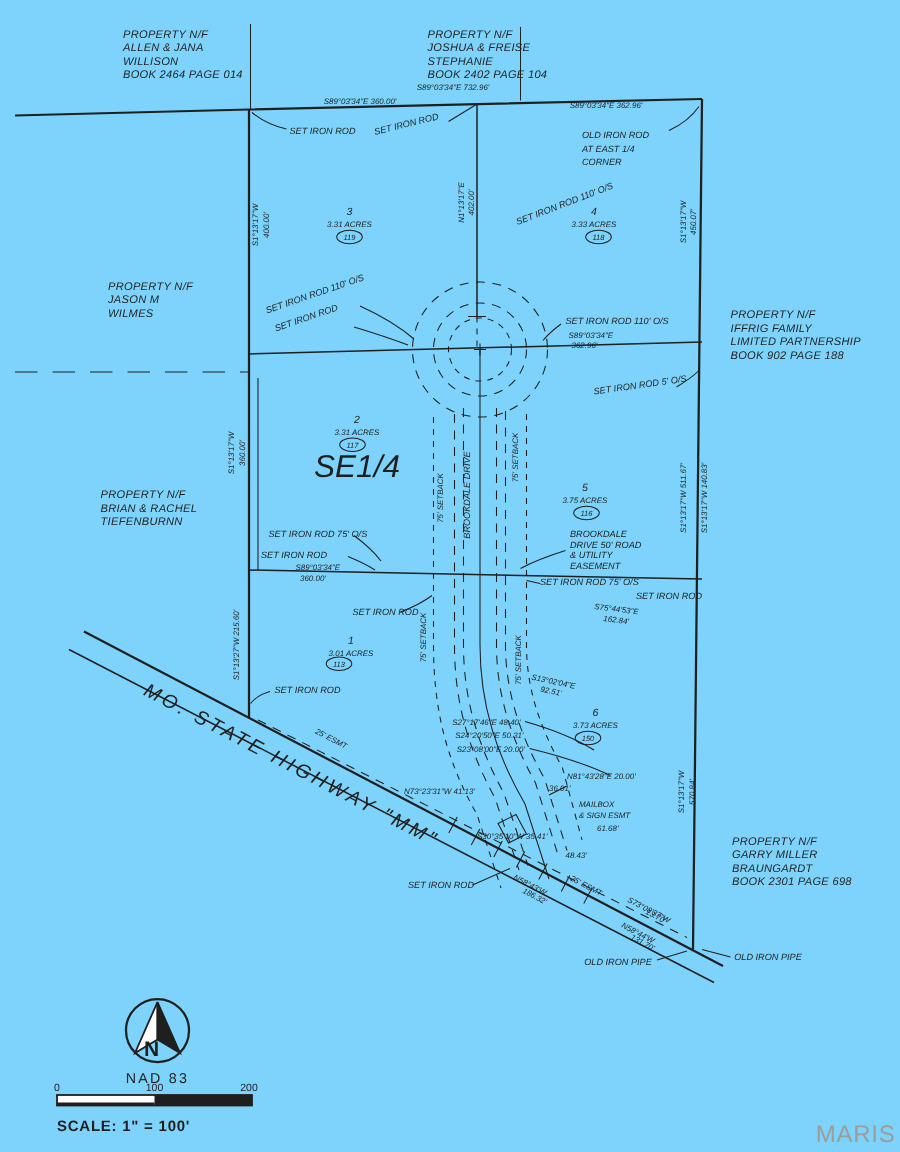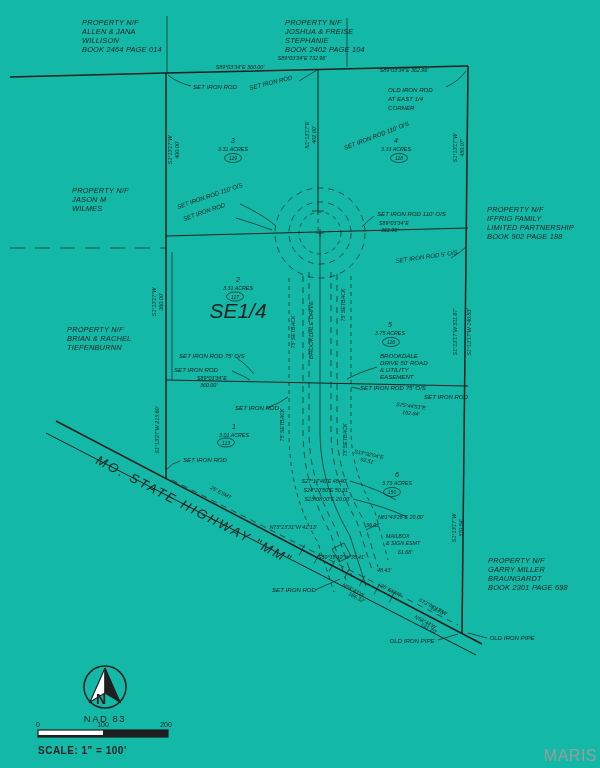--- a/index.html
+++ b/index.html
@@ -1,16 +1,16 @@
 <!DOCTYPE html>
 <html><head>
 <meta charset="utf-8">
 <style>
   html,body{margin:0;padding:0;background:#ffffff;}
-  .page{width:600px;height:768px;background:#14b8a6;position:relative;overflow:hidden;}
+  .page{width:600px;height:768px;background:#7dd3fc;position:relative;overflow:hidden;}
   svg text{font-family:"Liberation Sans",sans-serif;font-style:italic;fill:#1f1f1f;}
   .s{stroke:#1f1f1f;stroke-width:1;fill:none;stroke-linecap:butt;}
   .s2{stroke-width:1.5;}
   .thin{stroke-width:0.7;}
   .d1{stroke-dasharray:15,10;}
   .d2{stroke-dasharray:6,5;}
   .d3{stroke-dasharray:4,4;}
   .t5{font-size:5.3px;}
   .t6{font-size:6.1px;}
   .t7{font-size:7px;}

